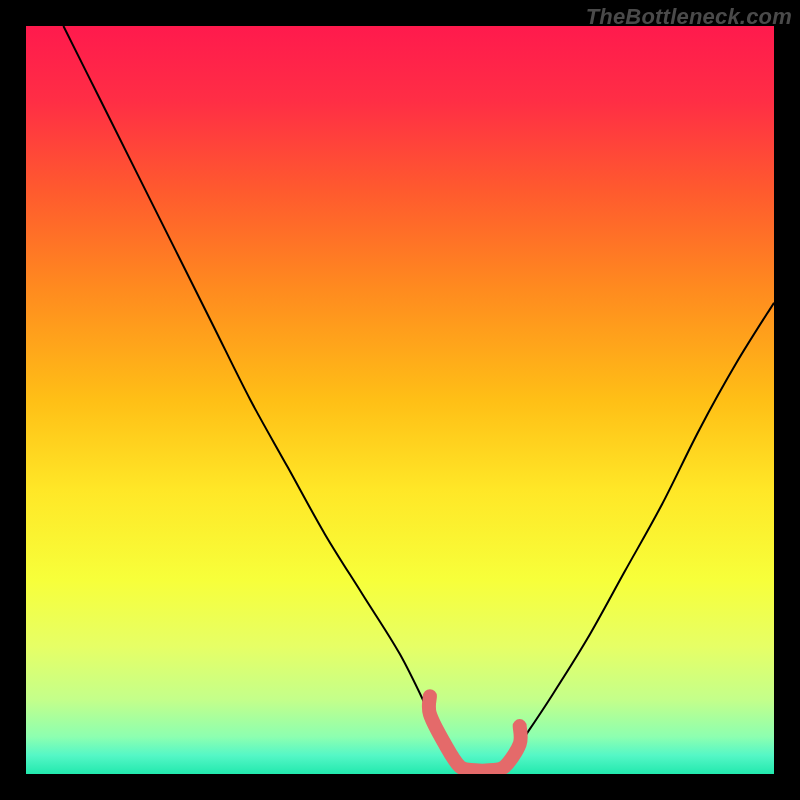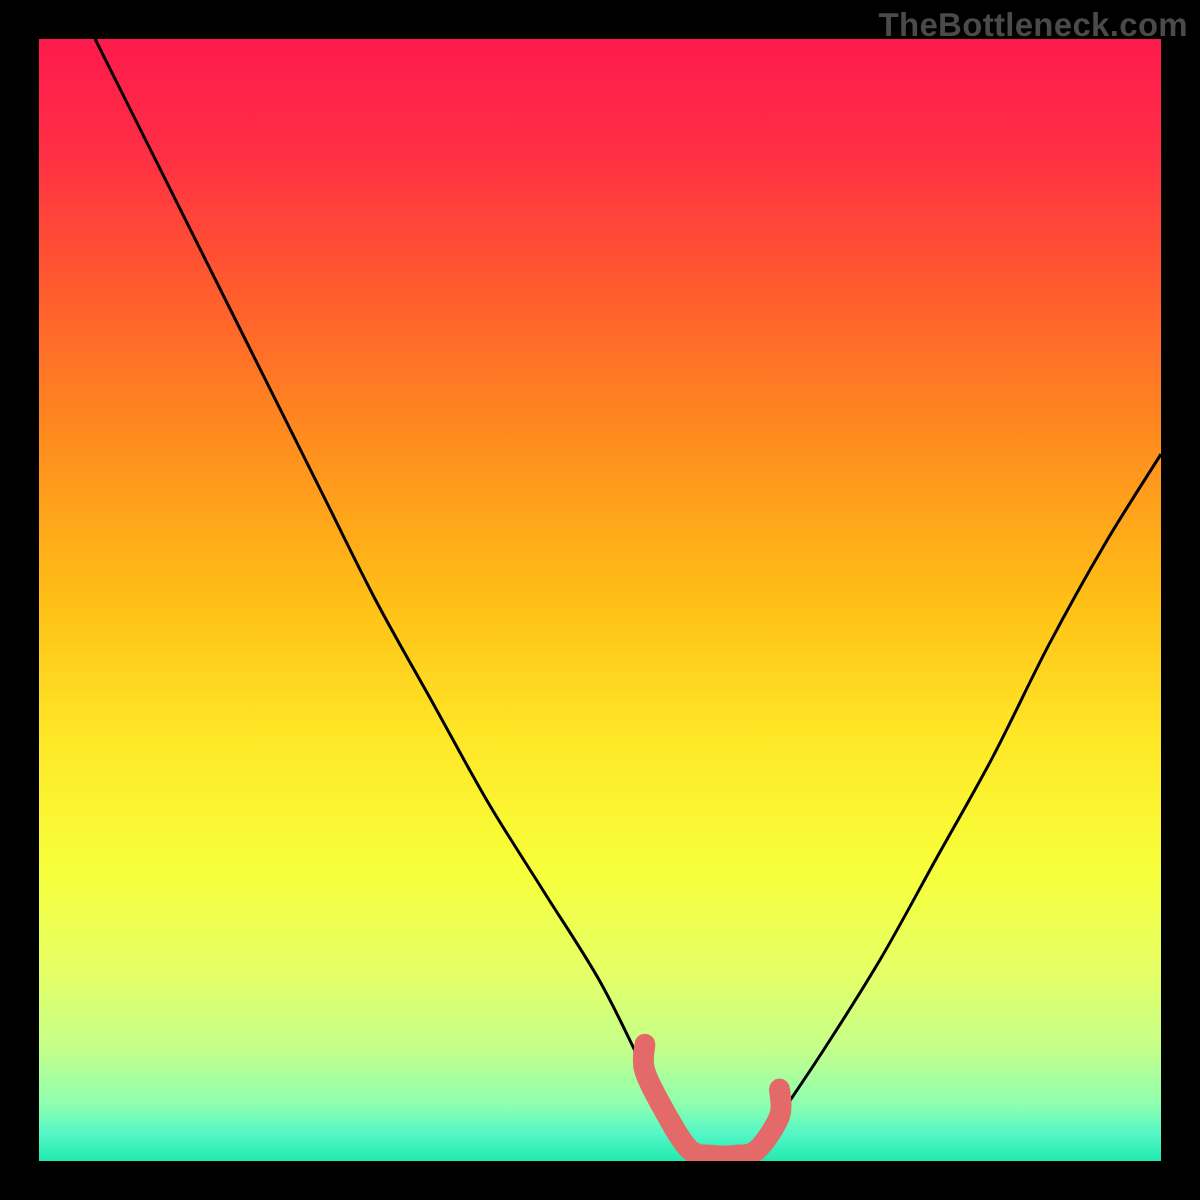--- a/index.html
+++ b/index.html
@@ -18,20 +18,21 @@
   }
   .watermark {
     position: absolute;
     top: 4px;
     right: 8px;
     color: #4a4a4a;
     font-size: 22px;
     font-weight: 600;
     letter-spacing: 0.2px;
     z-index: 50;
+    font-style: italic;
   }
   .plot {
     position: absolute;
     left: 26px;
     top: 26px;
     width: 748px;
     height: 748px;
     overflow: hidden;
   }
   svg {

